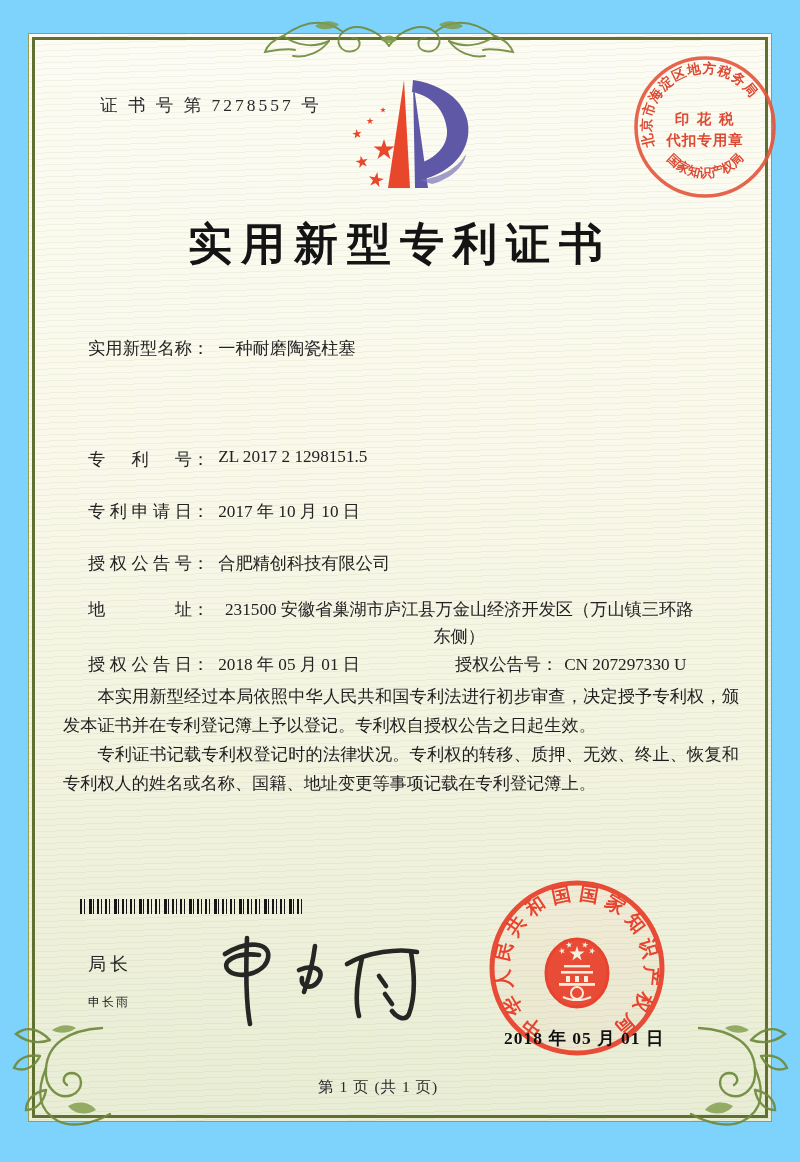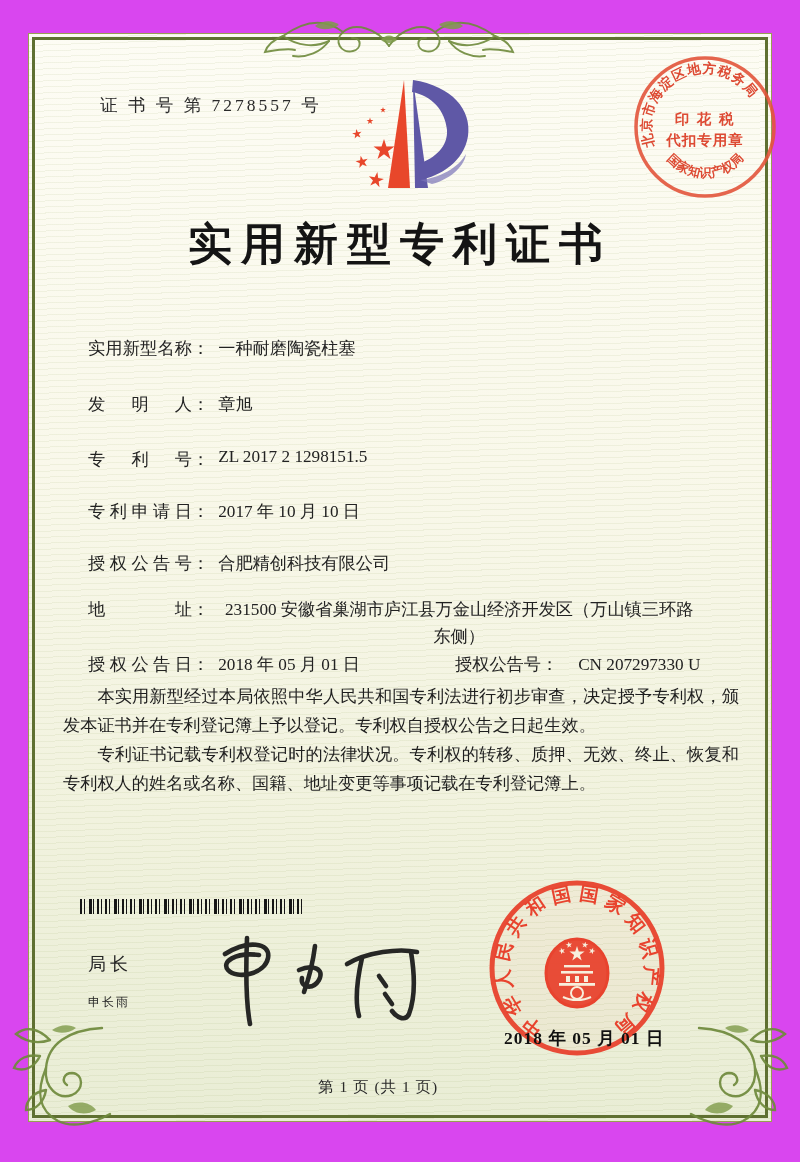--- a/index.html
+++ b/index.html
@@ -1,18 +1,18 @@
 <!DOCTYPE html>
 <html><head>
 <meta charset="utf-8">
 <style>
   * { margin:0; padding:0; box-sizing:border-box; }
   html,body { width:800px; }
   body { font-family:"Liberation Serif","DejaVu Serif",serif; background:#ffffff; }
-  .page { position:relative; width:800px; height:1162px; background:#d946ef; overflow:hidden; }
+  .page { position:relative; width:800px; height:1162px; background:#7dd3fc; overflow:hidden; }
 
   
   .paper {
     position:absolute; left:28px; top:33px; width:744px; height:1089px;
     background:linear-gradient(180deg,#fdfcf4 0%,#f9f8ea 40%,#f1f2de 72%,#e9edd5 100%);
   }
   .paper::after {
     content:""; position:absolute; inset:0;
     background:repeating-linear-gradient(178deg, rgba(140,160,85,0.10) 0 1px, rgba(0,0,0,0) 1px 6px);
     pointer-events:none;
@@ -158,41 +158,38 @@
       <use href="#star" transform="translate(30,47) scale(3.6)"></use>
       <use href="#star" transform="translate(43,36) scale(3)"></use>
     </g>
   </svg>
 
   <div class="abs field-row" style="top:336px">
     <span class="f-label">实用新型名称</span><span class="f-colon">：</span><span class="f-value">一种耐磨陶瓷柱塞</span>
   </div>
 
   <div class="abs title">实用新型专利证书</div>
-  <div class="abs field-row" style="top:392px">
-    <span class="f-label">发明人</span><span class="f-colon">：</span><span class="f-value">章旭</span>
-  </div>
   <div class="abs field-row" style="top:447px">
     <span class="f-label">专利号</span><span class="f-colon">：</span><span class="f-value">ZL 2017 2 1298151.5</span>
   </div>
   <div class="abs field-row" style="top:499px">
     <span class="f-label">专利申请日</span><span class="f-colon">：</span><span class="f-value">2017 年 10 月 10 日</span>
   </div>
   <div class="abs field-row" style="top:551px">
     <span class="f-label">授权公告号</span><span class="f-colon">：</span><span class="f-value">合肥精创科技有限公司</span>
   </div>
   <div class="abs field-row" style="top:597px">
     <span class="f-label">地址</span><span class="f-colon">：</span><span class="f-value wrap">231500 安徽省巢湖市庐江县万金山经济开发区（万山镇三环路东侧）</span>
   </div>
 
   <div class="abs field-row" style="top:652px">
     <span class="f-label">授权公告日</span><span class="f-colon">：</span><span class="f-value">2018 年 05 月 01 日</span>
   </div>
   <div class="abs grant-right" style="top:652px">
-    <span>授权公告号</span><span>：</span><span style="margin-left:20px">CN 207297330 U</span>
+    <span>授权公告号</span><span>：</span><span style="margin-left:6px">CN 207297330 U</span>
   </div>
 
   <div class="abs body-text">
     <p>本实用新型经过本局依照中华人民共和国专利法进行初步审查，决定授予专利权，颁发本证书并在专利登记簿上予以登记。专利权自授权公告之日起生效。</p>
     <p>专利证书记载专利权登记时的法律状况。专利权的转移、质押、无效、终止、恢复和专利权人的姓名或名称、国籍、地址变更等事项记载在专利登记簿上。</p>
   </div>
 
   <div class="abs barcode"></div>
 
   <div class="abs officer-title">局长</div>

